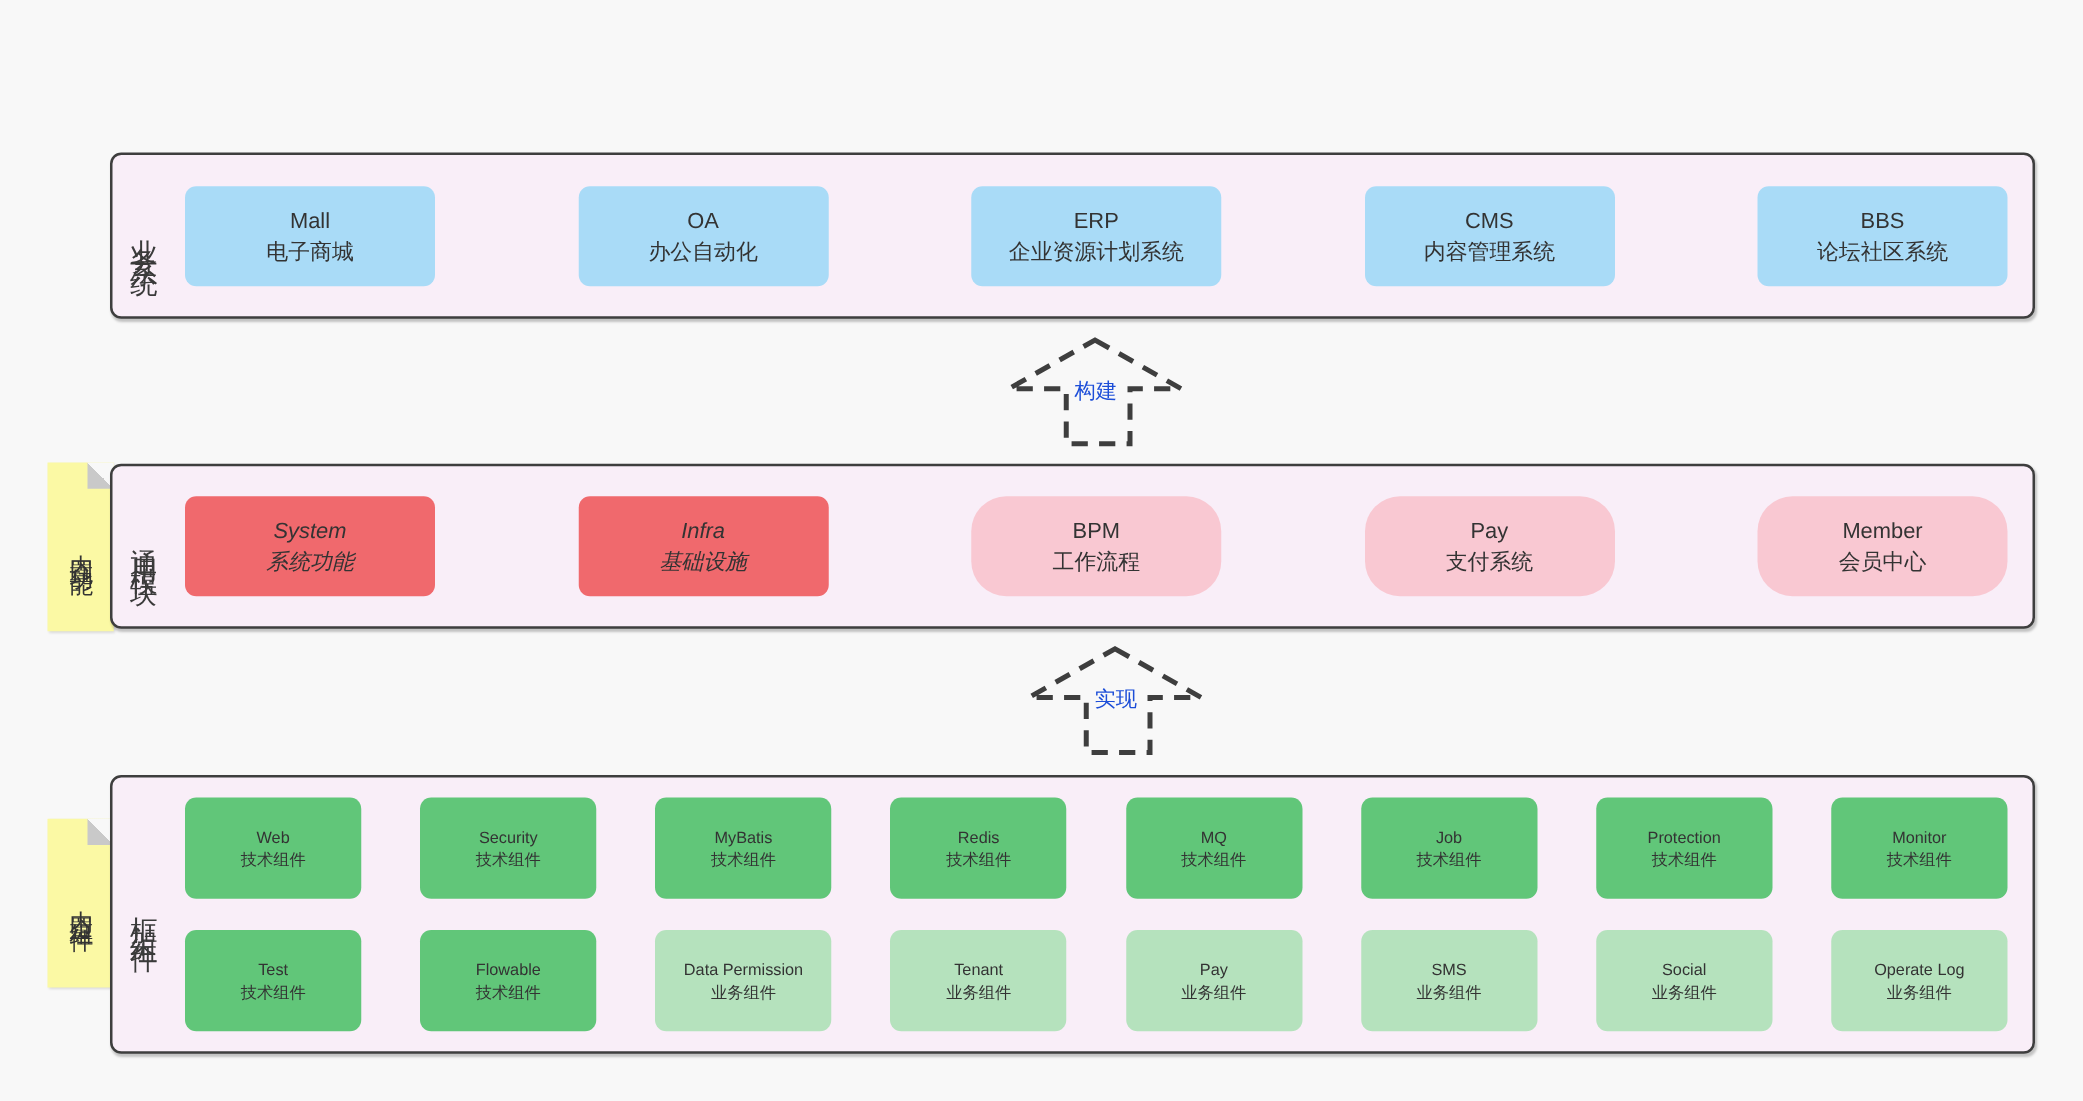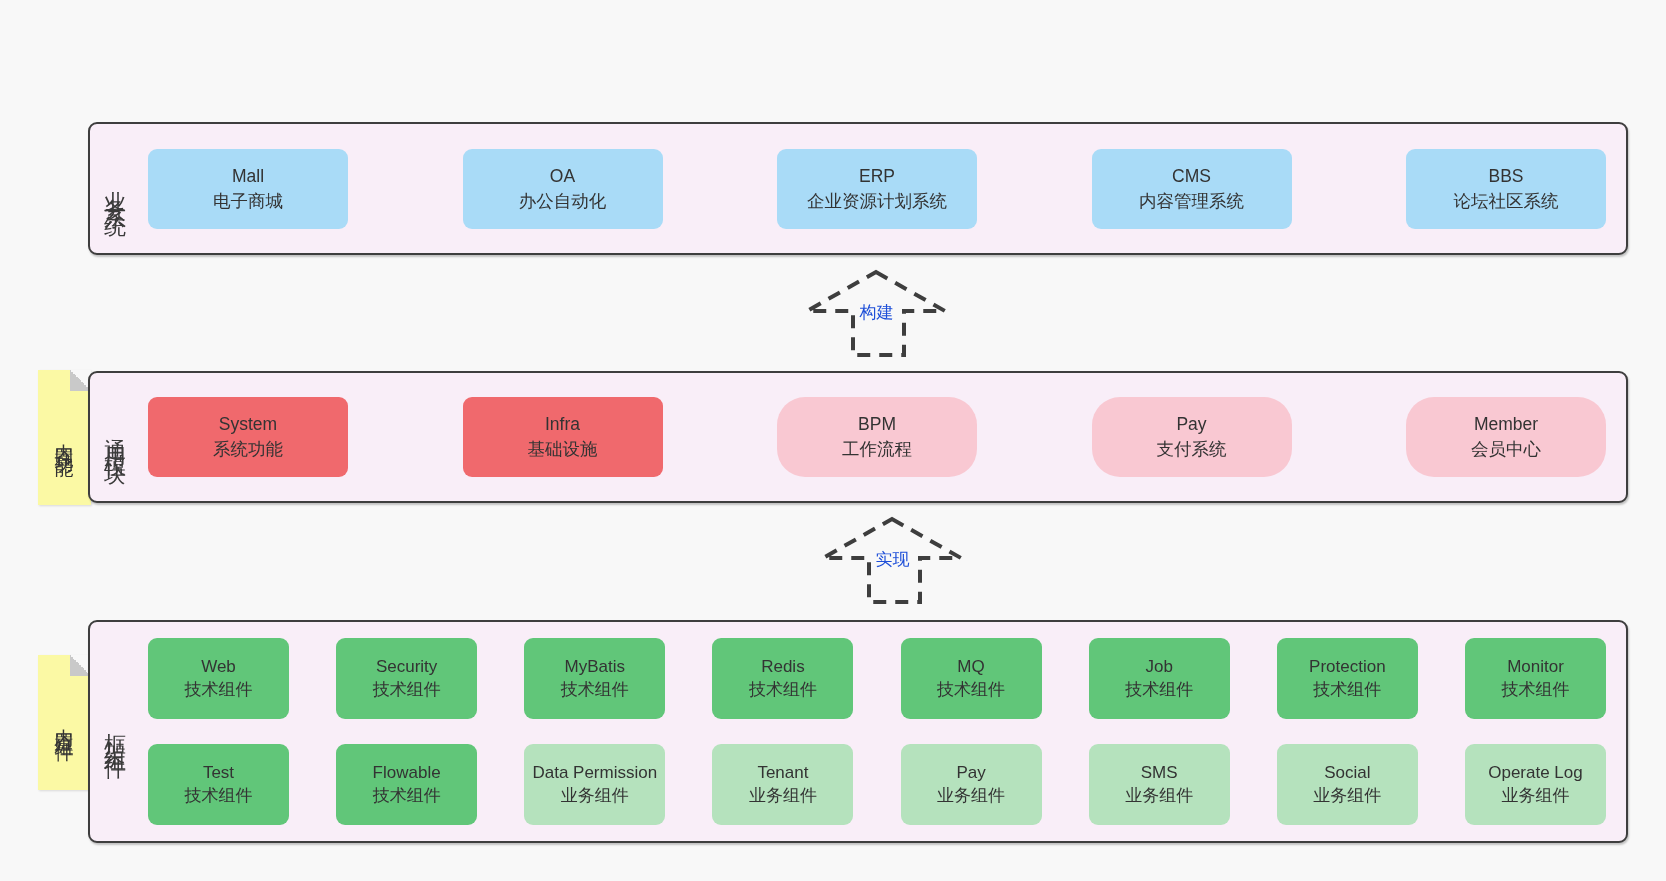--- a/index.html
+++ b/index.html
@@ -20,23 +20,23 @@
   .vlabel{writing-mode:vertical-lr;text-orientation:upright;
     font-size:22px;letter-spacing:8px;line-height:1;color:#3a3a3a;
     margin:0 2px 0 14px;white-space:nowrap;}
   .boxes{flex:1;display:flex;justify-content:space-between;align-items:flex-start;padding:0 20px;}
   .rows{flex:1;display:flex;flex-direction:column;gap:25px;padding:0 20px;}
   .row{display:flex;justify-content:space-between;}
   .box{border-radius:9px;display:flex;flex-direction:column;justify-content:center;
     align-items:center;text-align:center;line-height:1.42;font-size:17.5px;
     padding:2px 4px;box-sizing:border-box;}
   .w200{width:200px;height:80px;}
-  .w141{width:141px;height:81px;font-size:17px;line-height:1.35;}
+  .w141{width:141px;height:81px;font-size:13px;line-height:1.35;}
   .c-blue{background:var(--blue);}
-  .c-red{background:var(--red);}
+  .c-red{background:var(--red);font-style:italic;}
   .c-pink{background:var(--pink);border-radius:28px;}
   .c-green{background:var(--green);}
   .c-lightgreen{background:var(--lightgreen);}
   .sticky{position:absolute;left:38px;width:53px;height:135px;background:var(--sticky);
     z-index:0;display:flex;align-items:center;justify-content:center;
     box-shadow:1px 1px 2px rgba(0,0,0,.12);}
   .sticky-1{top:370px;}
   .sticky-2{top:655px;}
   .sticky .vlabel{font-size:19px;letter-spacing:5px;margin:0;color:#333;}
   .fold{position:absolute;top:0;right:0;width:21px;height:21px;

